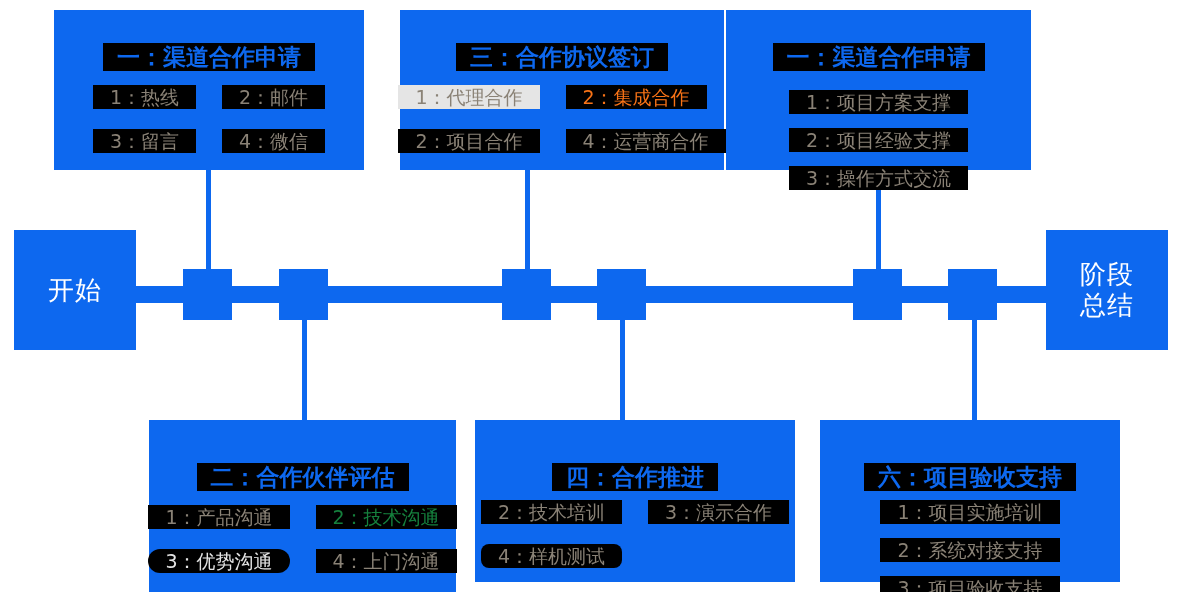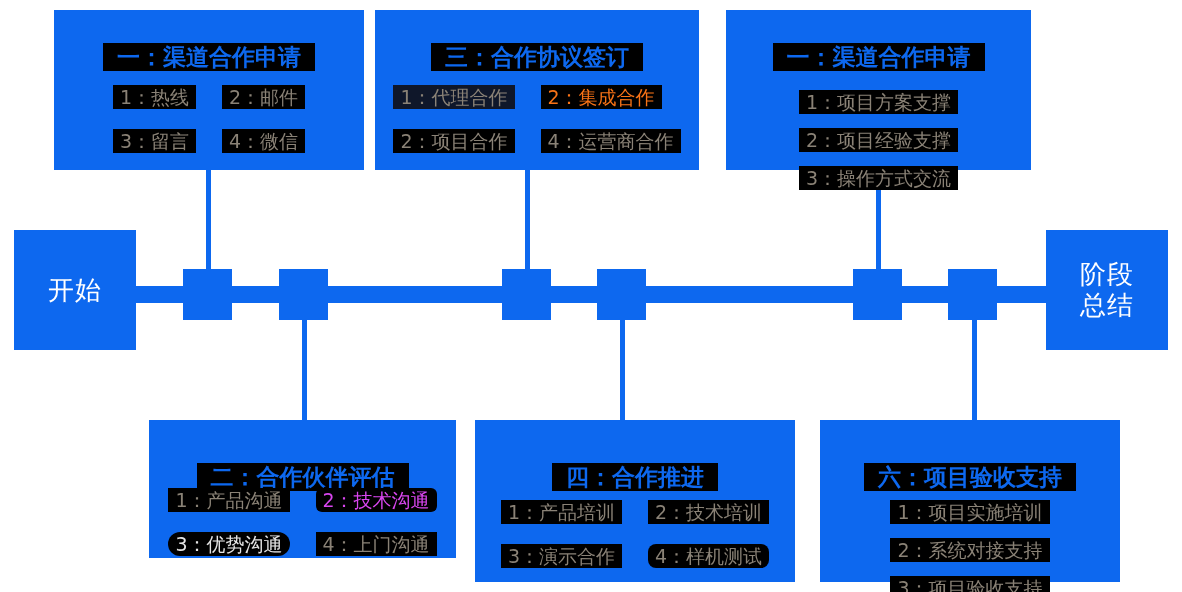--- a/index.html
+++ b/index.html
@@ -66,21 +66,21 @@
     justify-content:center;
   }
   .item{
     font-size:19px;
     white-space:nowrap;
     margin:0;
   }
   .item span{
     background:#000000;
     color:#8a8276;
-    padding:1px 7px;
+    padding:1px 17px;
   }
 
   
   .grid2{
     display:grid;
     grid-template-columns:auto auto;
     column-gap:26px;
     row-gap:18px;
     justify-content:center;
     align-content:center;
@@ -129,61 +129,60 @@
       <span style="background-color: rgb(0, 0, 0); color: rgb(13, 104, 239);">一：渠道合作申请</span>
     </div>
     <div class="items grid2" style="top:78px;bottom:18px;">
       <div class="item"><span style="background-color: rgb(0, 0, 0); color: rgb(138, 130, 118);">1：热线</span></div>
       <div class="item"><span style="background-color: rgb(0, 0, 0); color: rgb(138, 130, 118);">2：邮件</span></div>
       <div class="item"><span style="background-color: rgb(0, 0, 0); color: rgb(138, 130, 118);">3：留言</span></div>
       <div class="item"><span style="background-color: rgb(0, 0, 0); color: rgb(138, 130, 118);">4：微信</span></div>
     </div>
   </div>
 
-  <div class="card" style="left: 375px; top: 10px; width: 324px; height: 160px; background-color: rgb(13, 104, 239);">
+  <div class="card" style="left: 400px; top: 10px; width: 324px; height: 160px; background-color: rgb(13, 104, 239);">
     <div class="card-title" style="top:32px;">
       <span style="background-color: rgb(0, 0, 0); color: rgb(13, 104, 239);">三：合作协议签订</span>
     </div>
     <div class="items grid2" style="top:78px;bottom:18px;">
-      <div class="item"><span style="background-color: #0f172a; color: rgb(138, 130, 118);">1：代理合作</span></div>
+      <div class="item"><span style="background-color: #e5e5e5; color: rgb(138, 130, 118);">1：代理合作</span></div>
       <div class="item"><span style="background-color: rgb(0, 0, 0); color: #f97316;">2：集成合作</span></div>
       <div class="item"><span style="background-color: rgb(0, 0, 0); color: rgb(138, 130, 118);">2：项目合作</span></div>
       <div class="item"><span style="background-color: rgb(0, 0, 0); color: rgb(138, 130, 118);">4：运营商合作</span></div>
     </div>
   </div>
 
   <div class="card" style="left: 726px; top: 10px; width: 305px; height: 160px; background-color: rgb(13, 104, 239);">
     <div class="card-title" style="top:32px;">
       <span style="background-color: rgb(0, 0, 0); color: rgb(13, 104, 239);">一：渠道合作申请</span>
     </div>
     <div class="items grid1" style="top:80px;bottom:14px;">
       <div class="item"><span style="background-color: rgb(0, 0, 0); color: rgb(138, 130, 118);">1：项目方案支撑</span></div>
       <div class="item"><span style="background-color: rgb(0, 0, 0); color: rgb(138, 130, 118);">2：项目经验支撑</span></div>
       <div class="item"><span style="background-color: rgb(0, 0, 0); color: rgb(138, 130, 118);">3：操作方式交流</span></div>
     </div>
   </div>
 
-  <div class="card" style="left: 149px; top: 420px; width: 307px; height: 138px; background-color: rgb(13, 104, 239);">
+  <div class="card" style="left: 149px; top: 420px; width: 307px; height: 172px; background-color: rgb(13, 104, 239);">
     <div class="card-title" style="top:42px;">
       <span style="background-color: rgb(0, 0, 0); color: rgb(13, 104, 239);">二：合作伙伴评估</span>
     </div>
     <div class="items grid2" style="top:84px;bottom:16px;">
       <div class="item"><span style="background-color: rgb(0, 0, 0); color: rgb(138, 130, 118);">1：产品沟通</span></div>
-      <div class="item"><span style="background-color: rgb(0, 0, 0); color: #d946ef; border-radius: 6px;">2：技术沟通</span></div>
+      <div class="item"><span style="background-color: rgb(0, 0, 0); color: #15803d;">2：技术沟通</span></div>
       <div class="item"><span style="background-color: rgb(0, 0, 0); color: #e5e5e5; border-radius: 12px;">3：优势沟通</span></div>
       <div class="item"><span style="background-color: rgb(0, 0, 0); color: rgb(138, 130, 118);">4：上门沟通</span></div>
     </div>
   </div>
 
   <div class="card" style="left: 475px; top: 420px; width: 320px; height: 162px; background-color: rgb(13, 104, 239);">
     <div class="card-title" style="top:42px;">
       <span style="background-color: rgb(0, 0, 0); color: rgb(13, 104, 239);">四：合作推进</span>
     </div>
     <div class="items grid2" style="top:84px;bottom:16px;">
-      <div class="item"><span style="background-color: rgb(0, 0, 0); color: rgb(138, 130, 118);">1：产品培训</span></div>
       <div class="item"><span style="background-color: rgb(0, 0, 0); color: rgb(138, 130, 118);">2：技术培训</span></div>
       <div class="item"><span style="background-color: rgb(0, 0, 0); color: rgb(138, 130, 118);">3：演示合作</span></div>
       <div class="item"><span style="background-color: rgb(0, 0, 0); color: rgb(138, 130, 118); border-radius: 8px;">4：样机测试</span></div>
     </div>
   </div>
 
   <div class="card" style="left: 820px; top: 420px; width: 300px; height: 162px; background-color: rgb(13, 104, 239);">
     <div class="card-title" style="top:42px;">
       <span style="background-color: rgb(0, 0, 0); color: rgb(13, 104, 239);">六：项目验收支持</span>
     </div>

